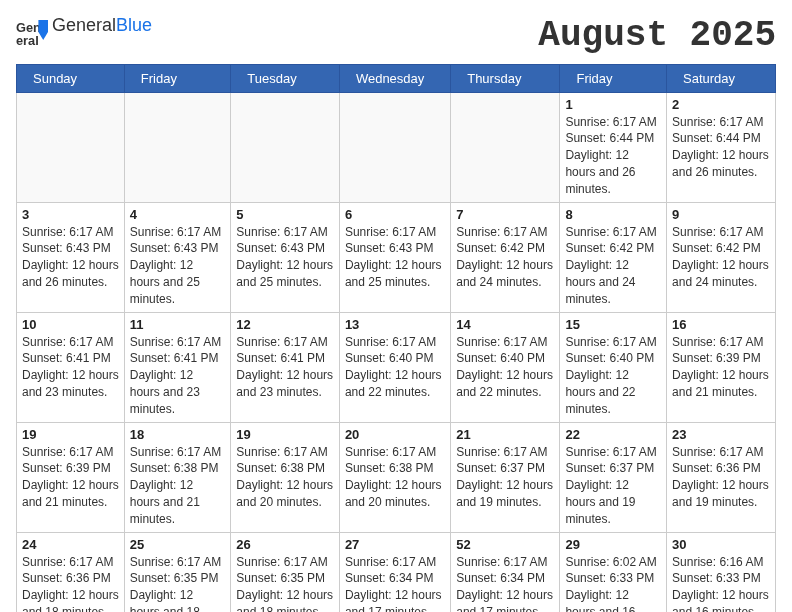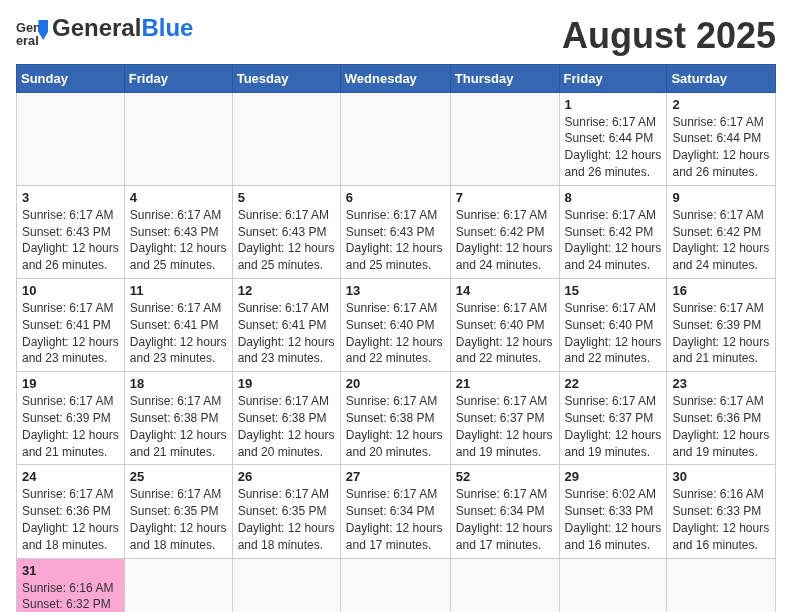--- a/index.html
+++ b/index.html
@@ -15,54 +15,55 @@
       justify-content: space-between;
       align-items: flex-start;
       margin-bottom: 8px;
     }
     .logo {
       display: flex;
       align-items: flex-start;
       gap: 4px;
     }
     .logo-text {
-      font-size: 24px;
-      font-weight: bold;
+      font-size: 18px;
+      font-weight: normal;
       color: #333;
       line-height: 1;
     }
     .logo-text span { color: #1a73e8; }
     .logo-icon {
       width: 32px;
       height: 32px;
     }
     .title-area {
       text-align: right;
+      font-family: Liberation Mono, monospace;
     }
     .calendar-title {
       font-size: 36px;
       font-weight: bold;
       color: #333;
       line-height: 1.1;
     }
     .calendar-subtitle {
       font-size: 16px;
       color: #555;
     }
     table {
       width: 100%;
       border-collapse: collapse;
       border: 1px solid #ccc;
     }
     thead tr th {
       background-color: #3466b2;
       color: #fff;
       font-size: 13px;
-      font-weight: bold;
-      padding: 6px 4px;
+      font-weight: normal;
+      padding: 6px 16px;
       text-align: left;
       border: 1px solid #2a559e;
     }
     tbody tr td {
       border: 1px solid #ccc;
       vertical-align: top;
       padding: 4px 5px;
       font-size: 10.5px;
       color: #333;
       width: 113px;

